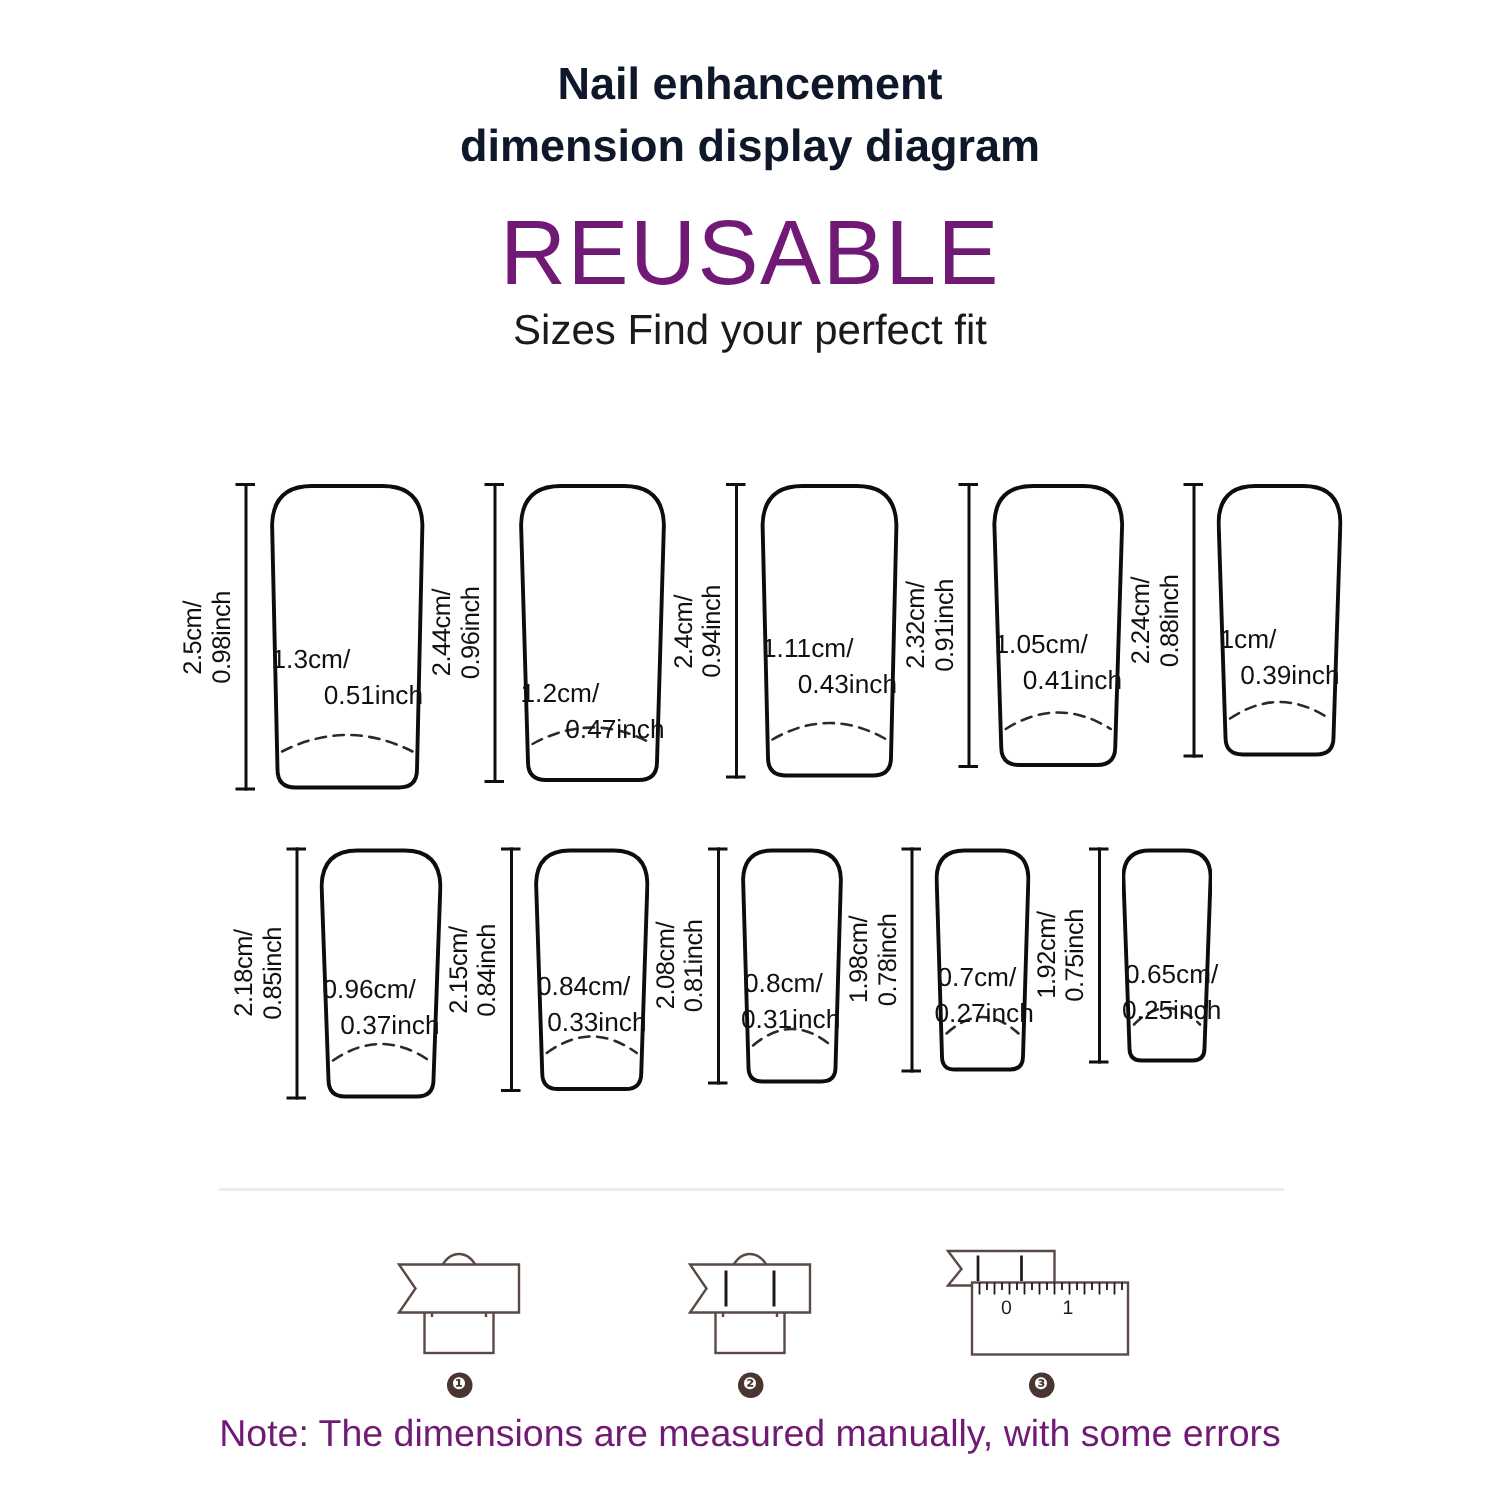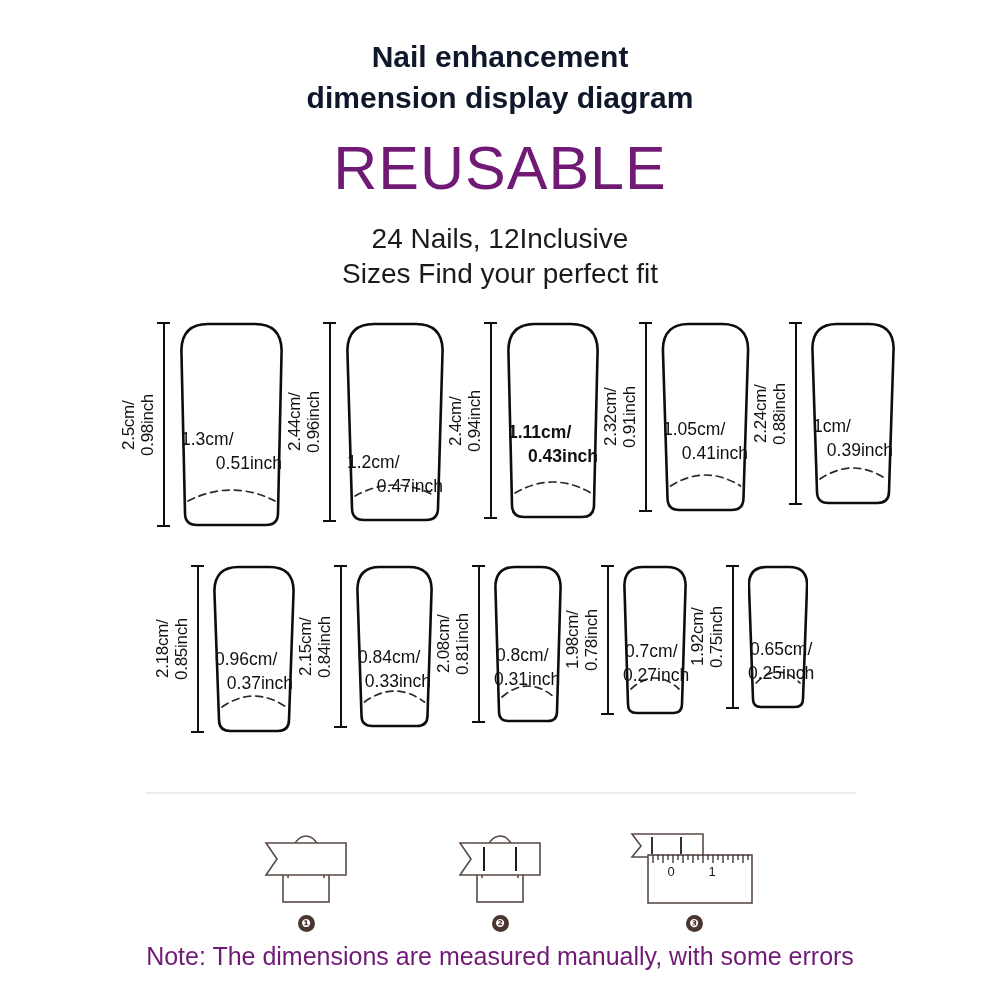--- a/index.html
+++ b/index.html
@@ -194,21 +194,20 @@
 </style>
 </head>
 <body>
 
 <div class="page">
 
   <div class="header">
     <div class="title-line title-l1">Nail enhancement</div>
     <div class="title-line">dimension display diagram</div>
     <div class="brand">REUSABLE</div>
-    <div class="sub-line sub-l1">24 Nails, 12Inclusive</div>
     <div class="sub-line">Sizes Find your perfect fit</div>
   </div>
 
   <div class="rows">
     <div class="nail-row" id="row-1">
         <div class="nail-cell">
           <div class="dim" style="height: 205px;">
             <div class="dim-caption" style="white-space: pre;">2.5cm/
 0.98inch</div>
             <div class="dim-bar">
@@ -252,21 +251,21 @@
         <div class="nail-cell">
           <div class="dim" style="height: 197px;">
             <div class="dim-caption" style="white-space: pre;">2.4cm/
 0.94inch</div>
             <div class="dim-bar">
               <div class="stem"></div>
               <div class="cap top"></div>
               <div class="cap bot"></div>
             </div>
           </div>
-          <div class="nail" style="width: 94px; height: 166px; font-weight: bold;">
+          <div class="nail" style="width: 94px; height: 166px;">
             <svg width="94" height="197" viewBox="0 0 94 197">
               <path d="M 29 2 L 65 2 Q 91 2 91.6 28 L 88 183 Q 88 195 76 195 L 18 195 Q 6 195 6 183 L 2.4 28 Q 3 2 29 2 Z" fill="#ffffff" stroke="#0d0d0d" stroke-width="2.6" stroke-linejoin="round"></path>
               <path d="M 9 171 Q 47 149 85 171" fill="none" stroke="#2a2a2a" stroke-width="1.7" stroke-dasharray="7 5" stroke-linecap="round"></path>
             </svg>
             <div class="nail-label" style="top: 98px;">
               <span class="l1">1.11cm/</span>
               <span class="l2">0.43inch</span>
             </div>
           </div>
         </div>

